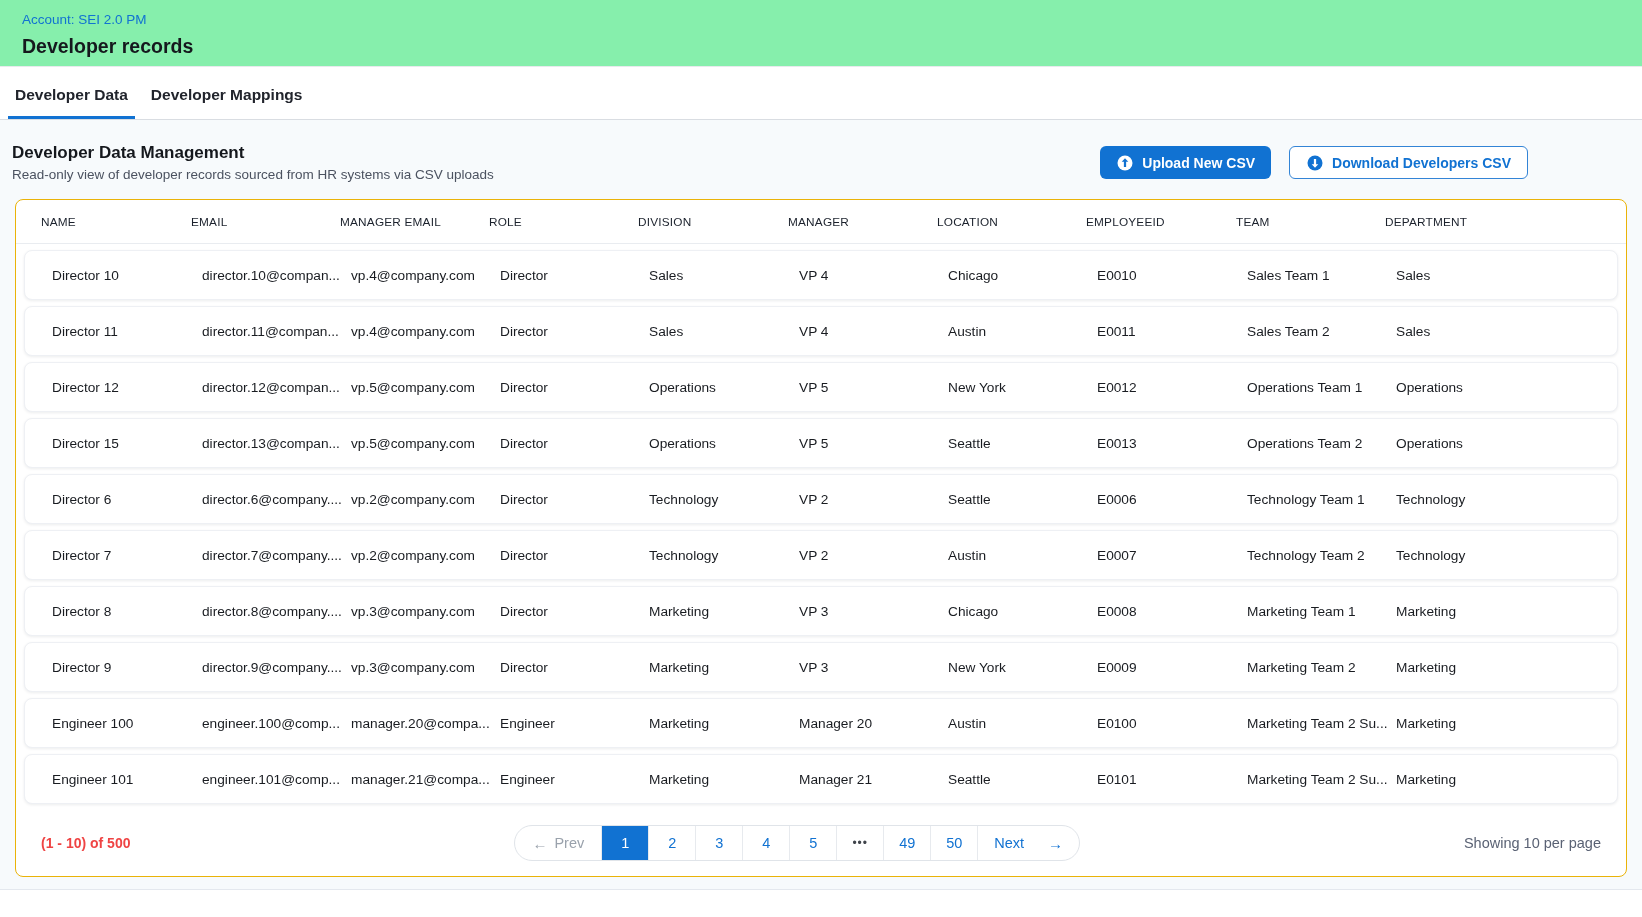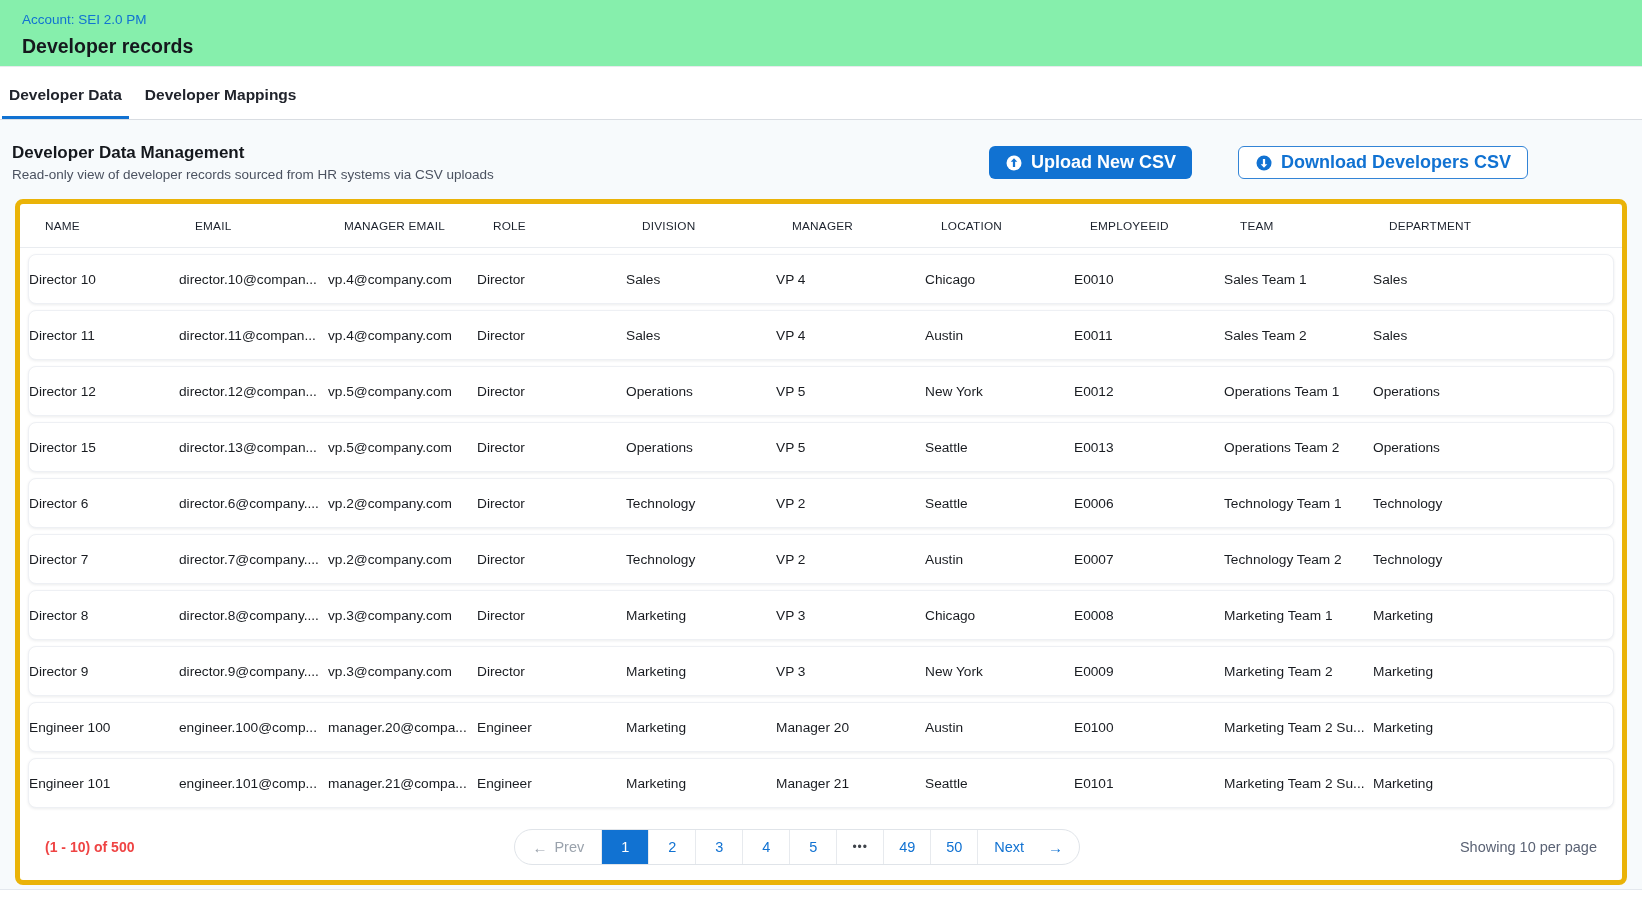--- a/index.html
+++ b/index.html
@@ -8,42 +8,42 @@
     width:1642px; height:917px; overflow:hidden; background:#ffffff;
     font-family:"Liberation Sans","DejaVu Sans",sans-serif;
     color:#191c21;
   }
   
   .top-header { padding:10px 0 0 22px; height:67px; border-bottom:1px solid #e8eaed; background:#86efac; }
   .account-link { display:inline-block; color:#1172d2; font-size:13.5px; font-weight:500; text-decoration:none; margin-bottom:6px; cursor:pointer; }
   .page-title { margin:2px 0 12px; font-size:19.5px; font-weight:700; color:#15181d; }
 
   
-  .tab-bar { display:flex; align-items:flex-end; height:53px; padding-left:2px; background:#fff; border-bottom:1px solid #d9dde2; }
+  .tab-bar { display:flex; align-items:flex-end; height:53px; padding-left:8px; background:#fff; border-bottom:1px solid #d9dde2; }
   .tab { padding:0 7px 12px; margin-right:9px; font-size:15.5px; font-weight:700; color:#21242c; cursor:pointer; border-bottom:3px solid transparent; }
   .tab.active { border-bottom-color:#1172d2; }
 
   
   .content { background:#f7fafc; height:770px; border-bottom:1px solid #e4e8ee; }
   .section-head { display:flex; justify-content:space-between; align-items:center; padding:23px 114px 17px 12px; }
   .section-title { margin:0 0 4px; font-size:17px; font-weight:700; color:#15181d; }
   .section-subtitle { margin:0; font-size:13.5px; color:#4b5260; }
   .actions { display:flex; gap:18px; }
-  .btn { display:flex; align-items:center; gap:8px; height:33px; padding:0 16px; border-radius:6px; font-size:18px; font-weight:700; cursor:pointer; border:none; font-family:inherit;margin-left:28px; }
+  .btn { display:flex; align-items:center; gap:8px; height:33px; padding:0 16px; border-radius:6px; font-size:14px; font-weight:700; cursor:pointer; border:none; font-family:inherit; }
   .btn .ico { display:flex; width:18px; height:18px; }
   .btn-primary { background:#1172d2; color:#fff; }
   .btn-outline { background:#fff; color:#1172d2; border:1.5px solid #3384d6; }
 
   
-  .card { margin:0 15px; background:#fff; border:5px solid #eab308; border-radius:8px; }
+  .card { margin:0 15px; background:#fff; border:1px solid #eab308; border-radius:8px; }
   .grid { display:grid; grid-template-columns:150px 149px 149px 149px 150px 149px 149px 150px 149px minmax(0,1fr); }
   .thead { height:44px; align-items:center; padding-left:25px; border-bottom:1px solid #e9ecf0; }
   .th { font-size:11.8px; font-weight:500; color:#1b212c; letter-spacing:0.2px; text-transform:uppercase; white-space:nowrap; }
   .rows { padding:6px 8px 0; }
-  .row { height:50px; align-items:center; margin-bottom:6px; padding-left:0; background:#fff;
+  .row { height:50px; align-items:center; margin-bottom:6px; padding-left:27px; background:#fff;
          border:1px solid #eef0f4; border-radius:8px; box-shadow:0 1px 3px rgba(16,24,40,0.08); }
   .td { font-size:13.7px; color:#191c21; white-space:nowrap; overflow:hidden; padding-right:10px; }
 
   
   .tfoot { display:flex; align-items:center; justify-content:space-between; height:66px; padding:0 25px; }
   .range-text { font-size:14px; font-weight:600; color:#ef4444; }
   .per-page { font-size:14.5px; color:#5a6274;text-align:right; }
   .pager { display:flex; height:36px; background:#fff; border:1px solid #e0e4e9; border-radius:18px; overflow:hidden; }
   .pager-pages { display:contents; }
   .pcell { display:flex; align-items:center; justify-content:center; font-size:14.5px; border-left:1px solid #e7eaee; cursor:pointer; }

